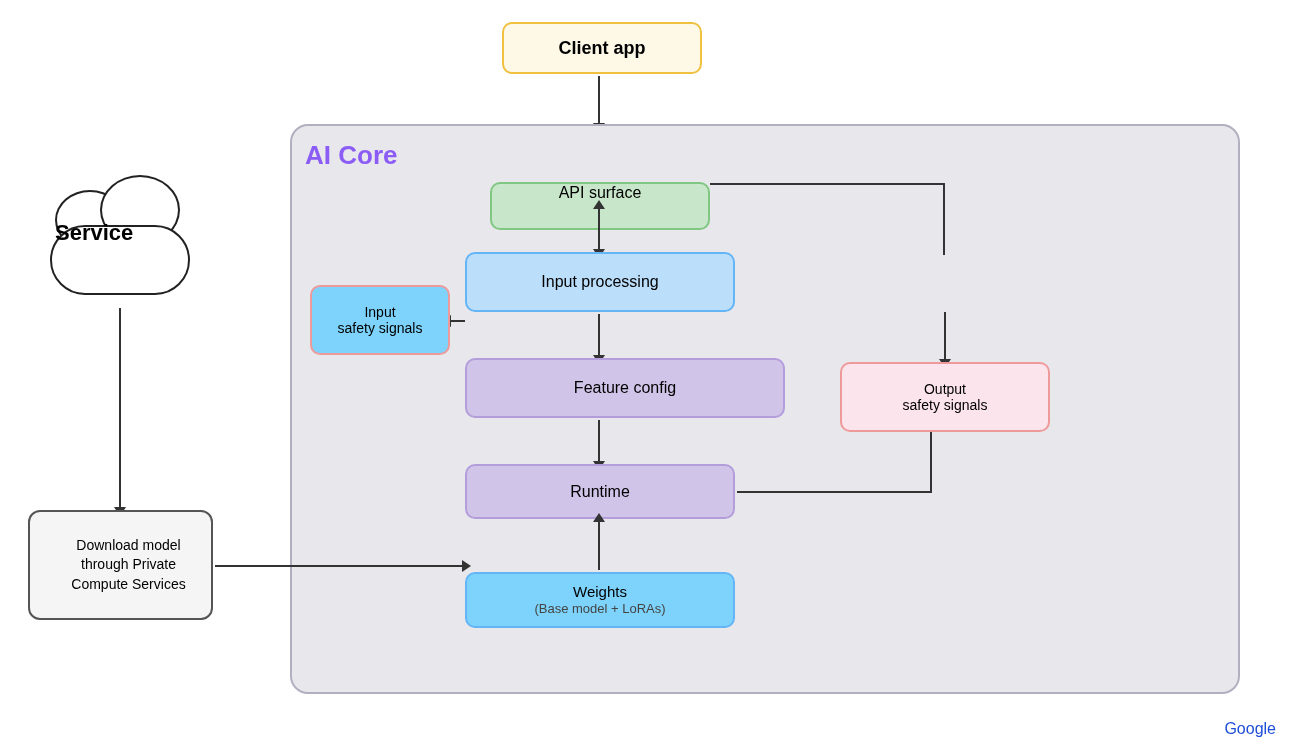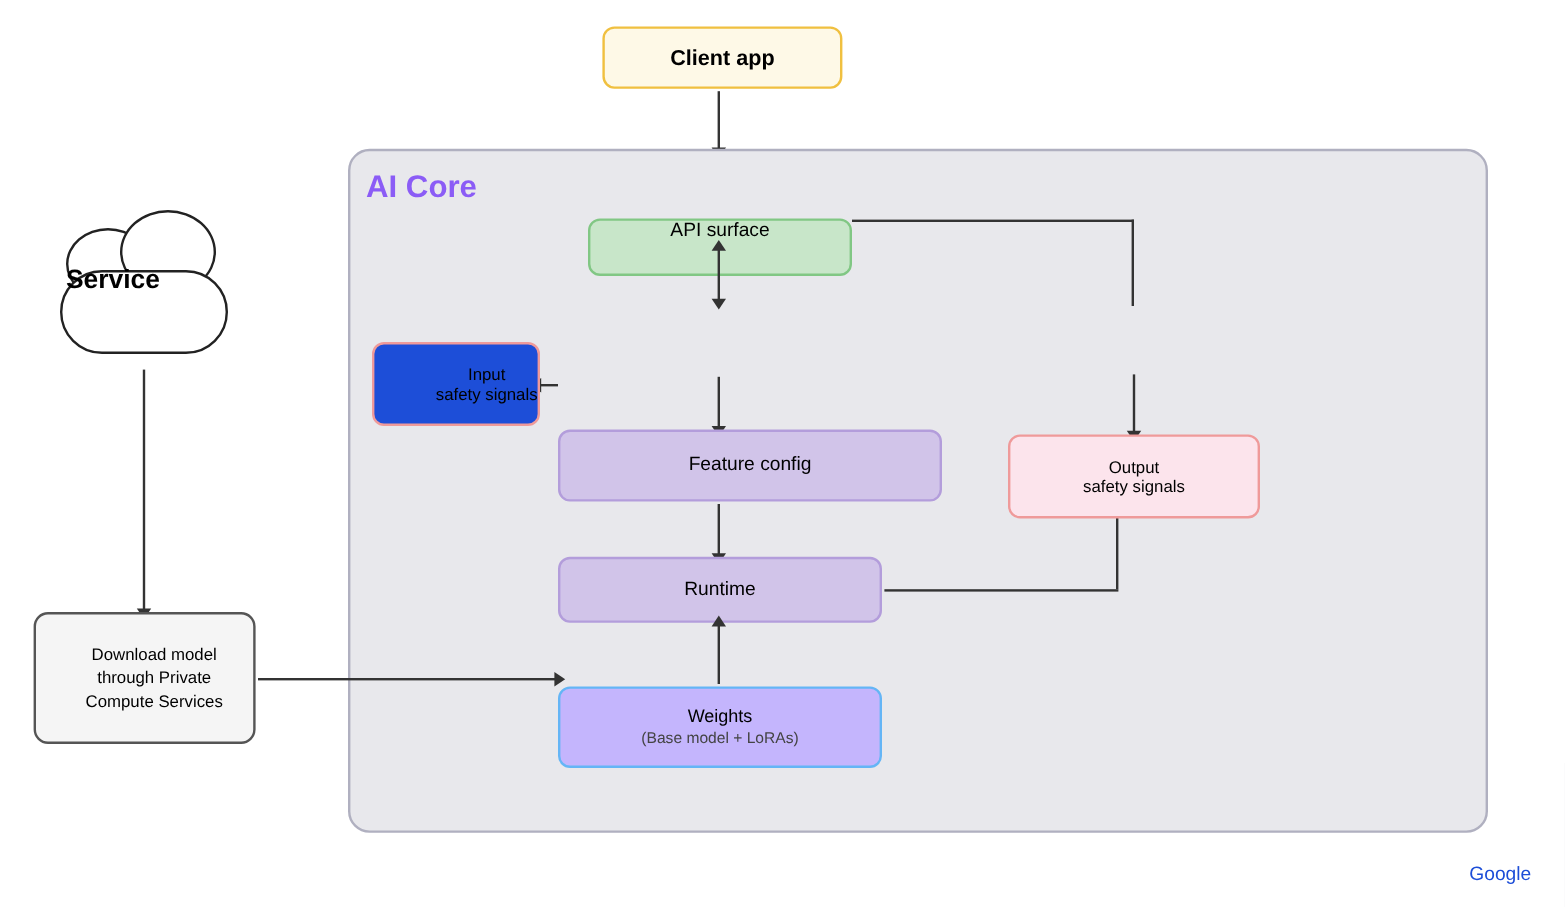--- a/index.html
+++ b/index.html
@@ -140,26 +140,26 @@
       font-size: 16px;
     }
 
     
     .input-safety {
       position: absolute;
       top: 285px;
       left: 310px;
       width: 140px;
       height: 70px;
-      background: #1d4ed8;
+      background: #7dd3fc;
       border: 2px solid #ef9a9a;
       border-radius: 10px;
       display: flex;
       align-items: center;
-      justify-content: flex-end;
+      justify-content: center;
       font-size: 14px;
       text-align: center;
     }
 
     
     .arrow-input-feature {
       position: absolute;
       top: 314px;
       left: 598px;
       width: 2px;
@@ -254,22 +254,22 @@
       border-right: 6px solid transparent;
       border-bottom: 9px solid #333;
     }
 
     
     .weights {
       position: absolute;
       top: 572px;
       left: 465px;
       width: 270px;
-      height: 68px;
-      background: #c4b5fd;
+      height: 56px;
+      background: #7dd3fc;
       border: 2px solid #64b5f6;
       border-radius: 10px;
       display: flex;
       flex-direction: column;
       align-items: center;
       justify-content: center;
       font-size: 15px;
       text-align: center;
       line-height: 1.3;
     }
@@ -524,20 +524,23 @@
 
   <div class="api-surface">
     <span>API surface</span>
   </div>
 
   <div class="line-api-output"></div>
   <div class="line-api-output-vertical"></div>
 
   <div class="arrow-api-input"></div>
 
+  <div class="input-processing">
+    <span>Input processing</span>
+  </div>
 
   <div class="line-input-safety-horiz"></div>
 
   <div class="input-safety">
     <span style="white-space:pre-line; text-align:center;">Input
 safety signals</span>
   </div>
 
   <div class="arrow-input-feature"></div>
 

